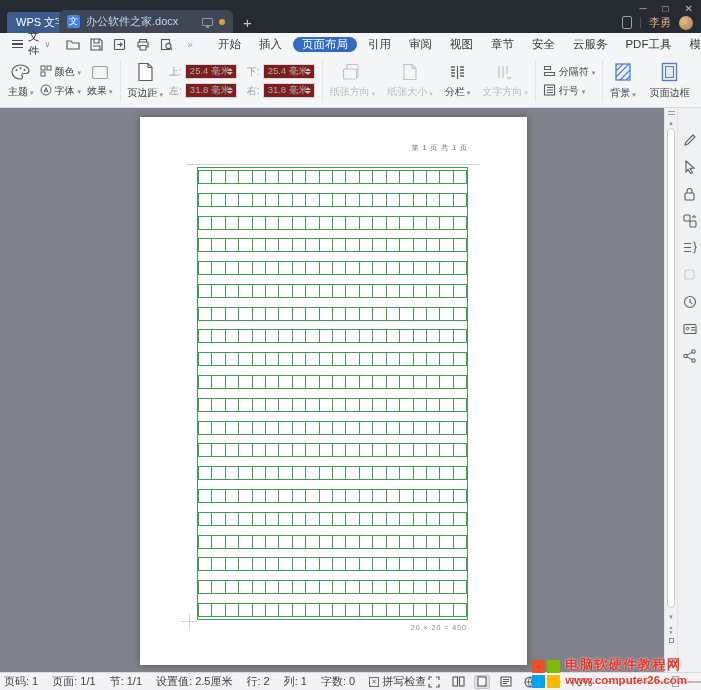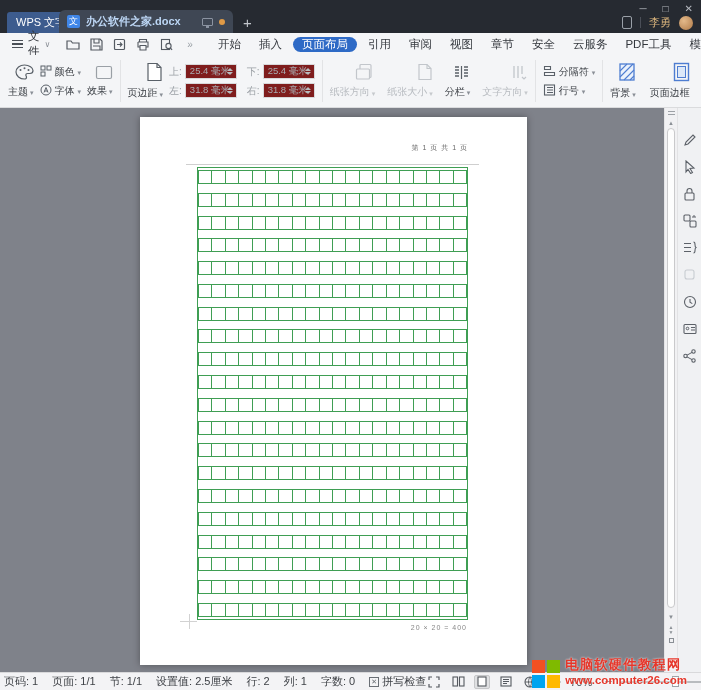--- a/index.html
+++ b/index.html
@@ -9,21 +9,21 @@
        font-family:"Liberation Sans",sans-serif;background:#fff;}
 
   
   .titlebar{position:absolute;top:0;left:0;right:0;height:33px;background:#262a31;}
   .wps-tab{position:absolute;left:7px;bottom:0;height:21px;background:#3d5c8e;color:#fff;
            font-size:11px;padding:0 9px;display:flex;align-items:center;border-radius:3px 3px 0 0;}
   .doc-tab{position:absolute;left:59px;bottom:0;height:23px;width:174px;background:#3f4754;
            border-radius:6px 6px 0 0;display:flex;align-items:center;padding:0 8px;gap:6px;}
   .doc-icon{width:13px;height:13px;background:#3f86e8;border-radius:2px;color:#fff;font-size:9px;
             display:flex;align-items:center;justify-content:center;flex:none;}
-  .doc-title{color:#bdd7f5;font-size:11px;white-space:nowrap;overflow:hidden;flex:1;font-weight:bold;}
+  .doc-title{color:#bdd7f5;font-size:11px;white-space:nowrap;overflow:hidden;flex:1;}
   .monitor-icon{width:11px;height:8px;border:1px solid #8b93a1;border-radius:1px;position:relative;flex:none;}
   .monitor-icon::after{content:"";position:absolute;left:3px;bottom:-3px;width:3px;height:2px;background:#8b93a1;}
   .unsaved-dot{width:6px;height:6px;border-radius:50%;background:#e09a46;flex:none;}
   .new-tab{position:absolute;left:243px;bottom:3px;color:#c2c6cc;font-size:15px;line-height:15px;}
   .new-tab::after{content:"+";}
   .win-controls{position:absolute;top:3px;right:8px;display:flex;gap:16px;color:#b6bac0;font-size:10px;}
   .min-icon::after{content:"─";} .max-icon::after{content:"□";} .close-icon::after{content:"✕";}
   .user-area{position:absolute;right:8px;bottom:3px;display:flex;align-items:center;gap:8px;}
   .device-icon{width:10px;height:13px;border:1px solid #9aa0a8;border-radius:2px;}
   .user-divider{width:1px;height:11px;background:#4a4e57;}
@@ -43,21 +43,21 @@
   .more-chevrons{color:#9aa0a6;font-size:10px;margin-left:4px;}
   .ribbon-tabs{display:flex;align-items:center;margin-left:16px;}
   .rtab{padding:0 9px;white-space:nowrap;}
   .rtab.pill{background:#2e6ac6;color:#fff;border-radius:10px;margin:0 2px;}
 
   
   .ribbon{position:absolute;top:55px;left:0;right:0;height:53px;background:#f4f5f7;
           border-bottom:1px solid #dadbdd;display:flex;align-items:center;padding-left:8px;}
   .vdiv{width:1px;height:42px;background:#e2e3e5;margin:0 7px;flex:none;}
   .rgroup{display:flex;align-items:center;gap:6px;flex:none;}
-  .stackbtn{display:flex;flex-direction:column;align-items:flex-end;gap:2px;font-size:10px;color:#3c4046;}
+  .stackbtn{display:flex;flex-direction:column;align-items:center;gap:2px;font-size:10px;color:#3c4046;}
   .stackbtn.disabled{color:#b6babf;}
   .stackbtn .lbl{display:flex;align-items:center;gap:2px;white-space:nowrap;}
   .caret::after{content:"▾";font-size:7px;color:#8a8f96;}
   .disabled .caret::after{color:#c6c9cd;}
   .col2{display:flex;flex-direction:column;gap:5px;}
   .rowbtn{display:flex;align-items:center;gap:3px;font-size:10px;color:#3c4046;white-space:nowrap;}
   .fields{display:grid;grid-template-columns:auto auto;grid-column-gap:10px;grid-row-gap:4px;}
   .fieldrow{display:flex;align-items:center;gap:3px;font-size:10px;color:#9ca1a7;}
   .spinbox{width:52px;height:15px;background:#7f1d1d;border:1px solid #d8d8da;display:flex;align-items:center;
            font-size:9.5px;color:#a9adb2;padding-left:4px;position:relative;}

